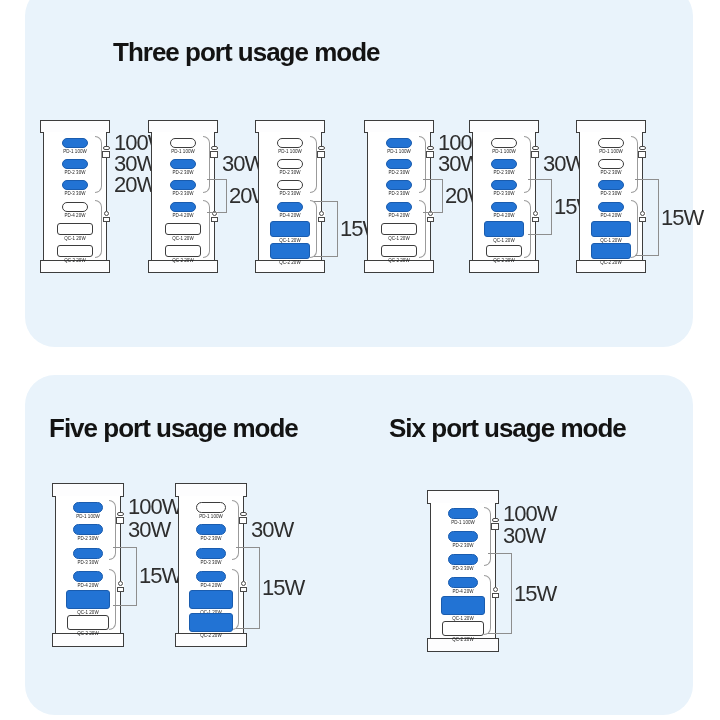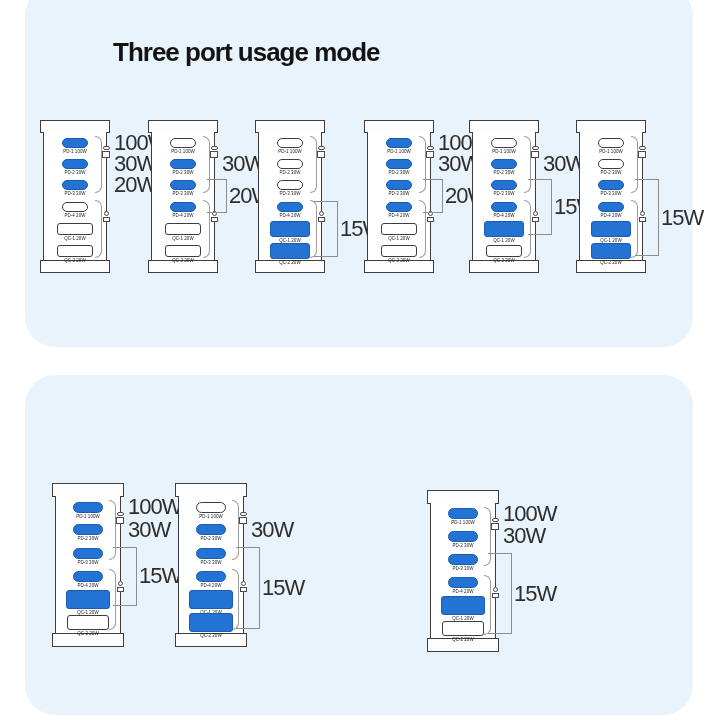--- a/index.html
+++ b/index.html
@@ -29,20 +29,22 @@
   .ria2{width:7px;height:5px;border:1px solid #4a4a4a;box-sizing:border-box;background:#fff;}
 </style>
 </head>
 <body>
 
 <div class="canvas">
   <div class="card card-top"></div>
   <div class="card card-bottom"></div>
 
   <div class="section-title" style="left:65px;top:37px;margin-left:48px;">Three port usage mode</div>
+  <div class="section-title" style="left:49px;top:413px;">Five port usage mode</div>
+  <div class="section-title" style="left:389px;top:413px;">Six port usage mode</div>
 
   <div id="chargers-layer">
       <div class="charger" style="left: 43px; top: 120px; width: 64px; height: 153px;">
         <div class="cap" style="top: 0px; height: 13px;"></div>
         <div class="cbody" style="top: 12px; bottom: 12px;"></div>
         <div class="cap" style="bottom: 0px; height: 13px;"></div>
         <div class="curve" style="right: 5px; top: 16px; height: 57px;"></div>
         <div class="curve" style="right: 5px; top: 80px; height: 58px;"></div>
         <div class="pill pd active" style="left: 19px; top: 18px; width: 26px; height: 10px;"></div>
         <div class="plabel" style="top: 29px;">PD-1 100W</div>

